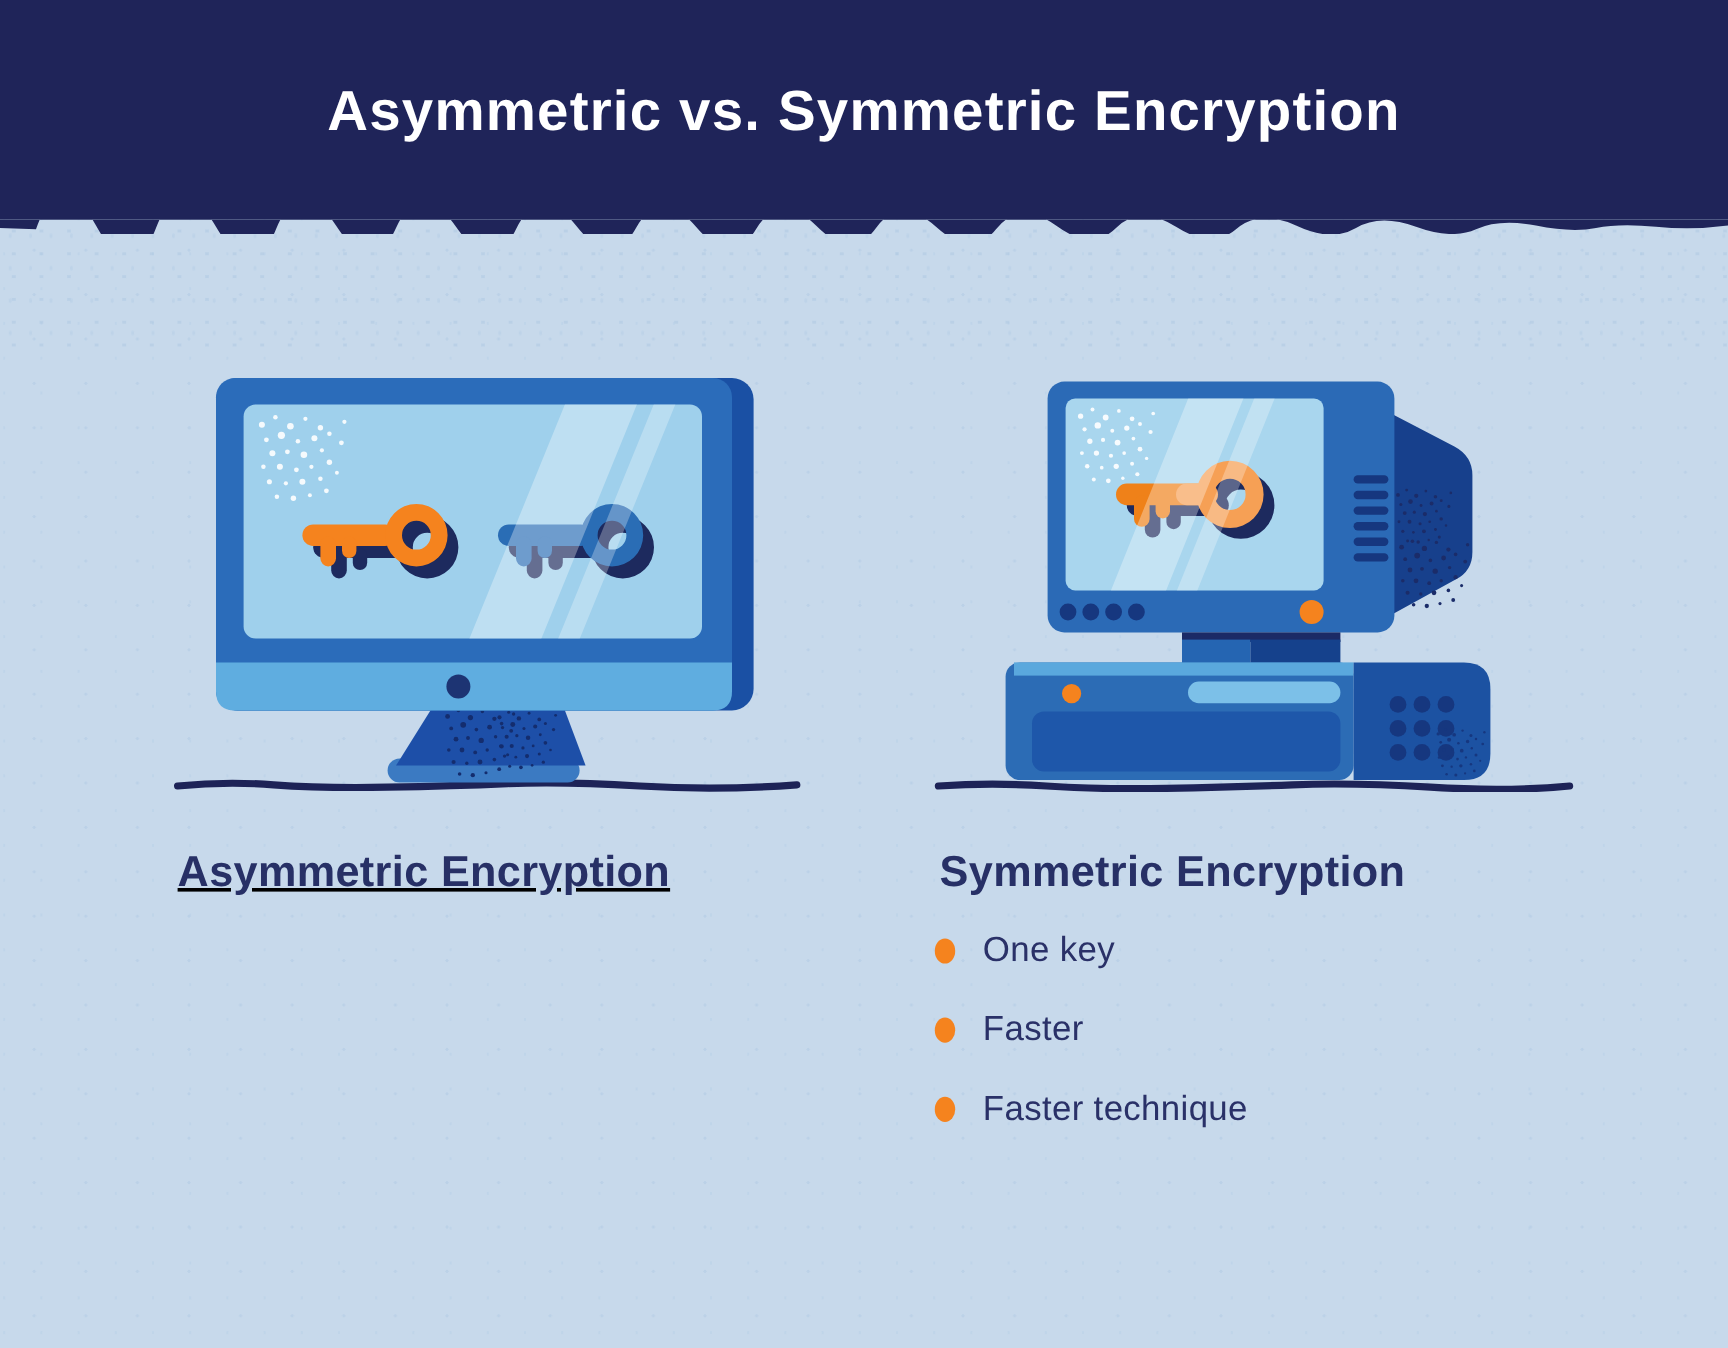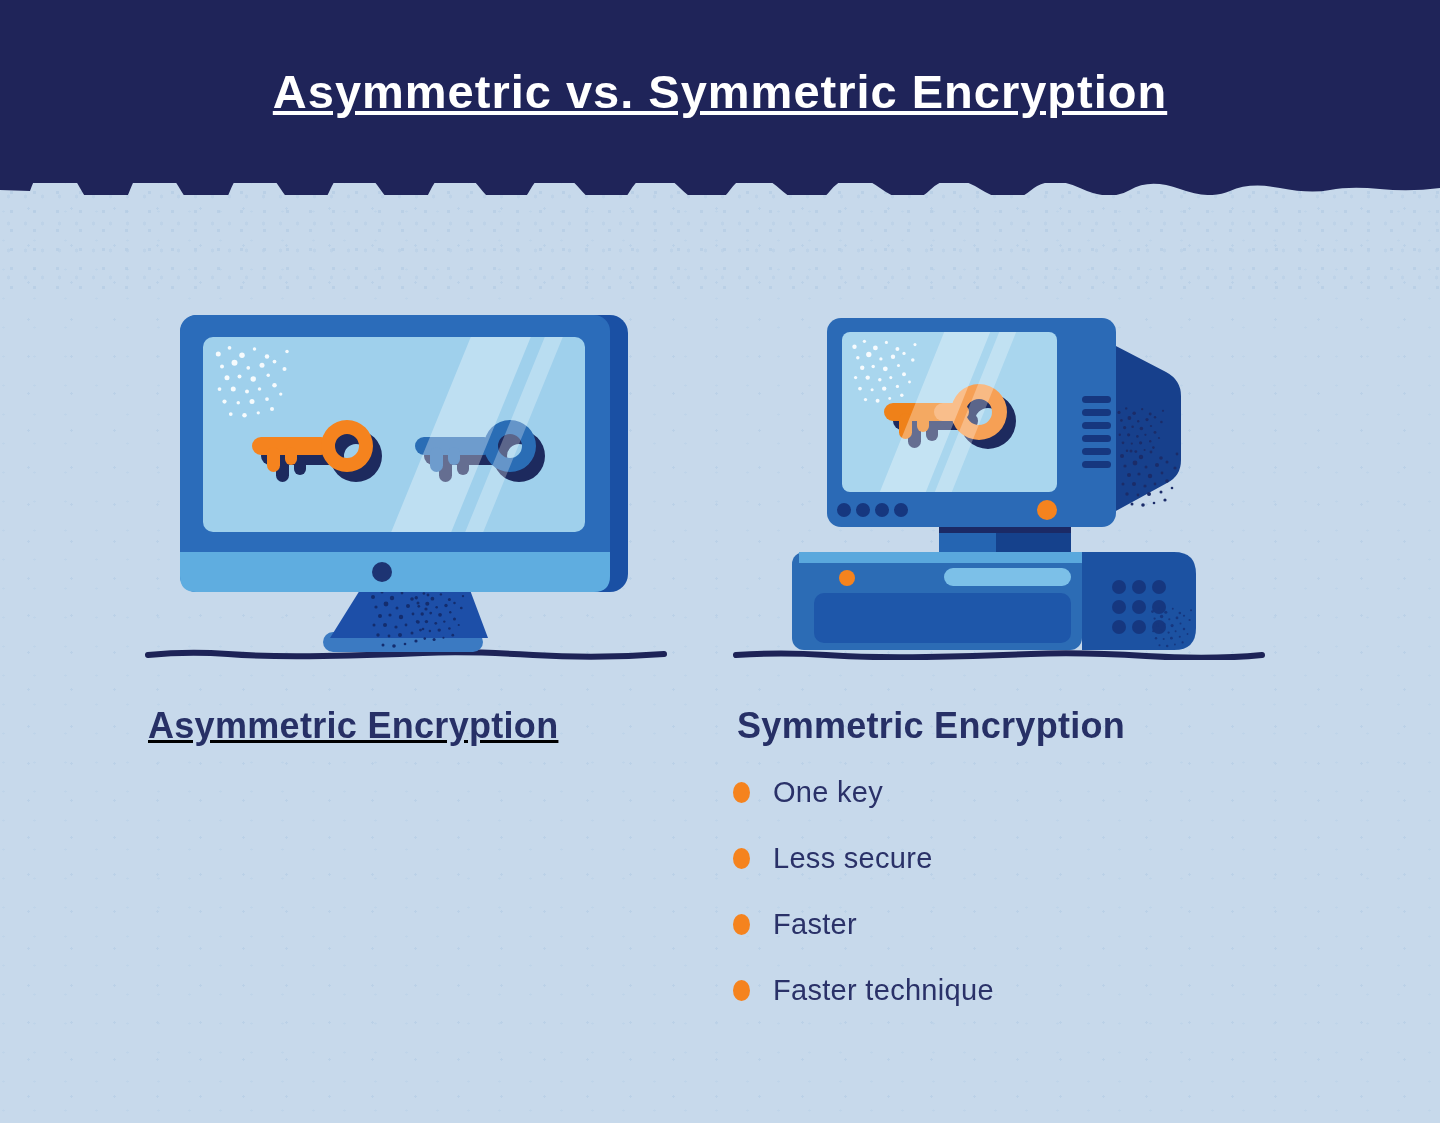--- a/index.html
+++ b/index.html
@@ -25,26 +25,26 @@
     background-size:23px 19px, 17px 27px;
     opacity:.5;
   }
   .header{
     position:absolute;top:0;left:0;width:1440px;height:183px;
     background:#1f2459;
     display:flex;align-items:center;justify-content:center;
     z-index:3;
   }
   .header h1{
-    margin:0;color:#ffffff;font-size:47px;font-weight:700;letter-spacing:1px;text-decoration:underline;
+    margin:0;color:#ffffff;font-size:47px;font-weight:700;letter-spacing:1px;
   }
   .torn-edge{position:absolute;top:183px;left:0;z-index:3;display:block;}
   .col{position:absolute;top:300px;width:560px;z-index:2;}
   .col-left{left:140px;text-decoration:underline;}
-  .col-right{left:729px;}
+  .col-right{left:775px;}
   .illu{display:block;width:540px;height:360px;}
   .col h2{
     margin:44px 0 0 8px;
     font-size:36px;line-height:43px;font-weight:700;
     color:#273066;letter-spacing:.3px;
   }
   .col ul{list-style:none;margin:12px 0 0;padding:0;}
   .col li{display:flex;align-items:center;height:66px;}
   .dot{
     flex:0 0 auto;width:17px;height:21px;border-radius:50%;
@@ -226,24 +226,20 @@
   </svg>
 
   <h2>Symmetric Encryption</h2>
   <ul>
     <li>
         <span class="dot"></span>
         <span class="bullet-text">One key</span>
       </li>
     <li>
         <span class="dot"></span>
-        <span class="bullet-text">Less secure</span>
-      </li>
-    <li>
-        <span class="dot"></span>
         <span class="bullet-text">Faster</span>
       </li>
     <li>
         <span class="dot"></span>
         <span class="bullet-text">Faster technique</span>
       </li>
   </ul>
 </div>
 
 </body></html>

